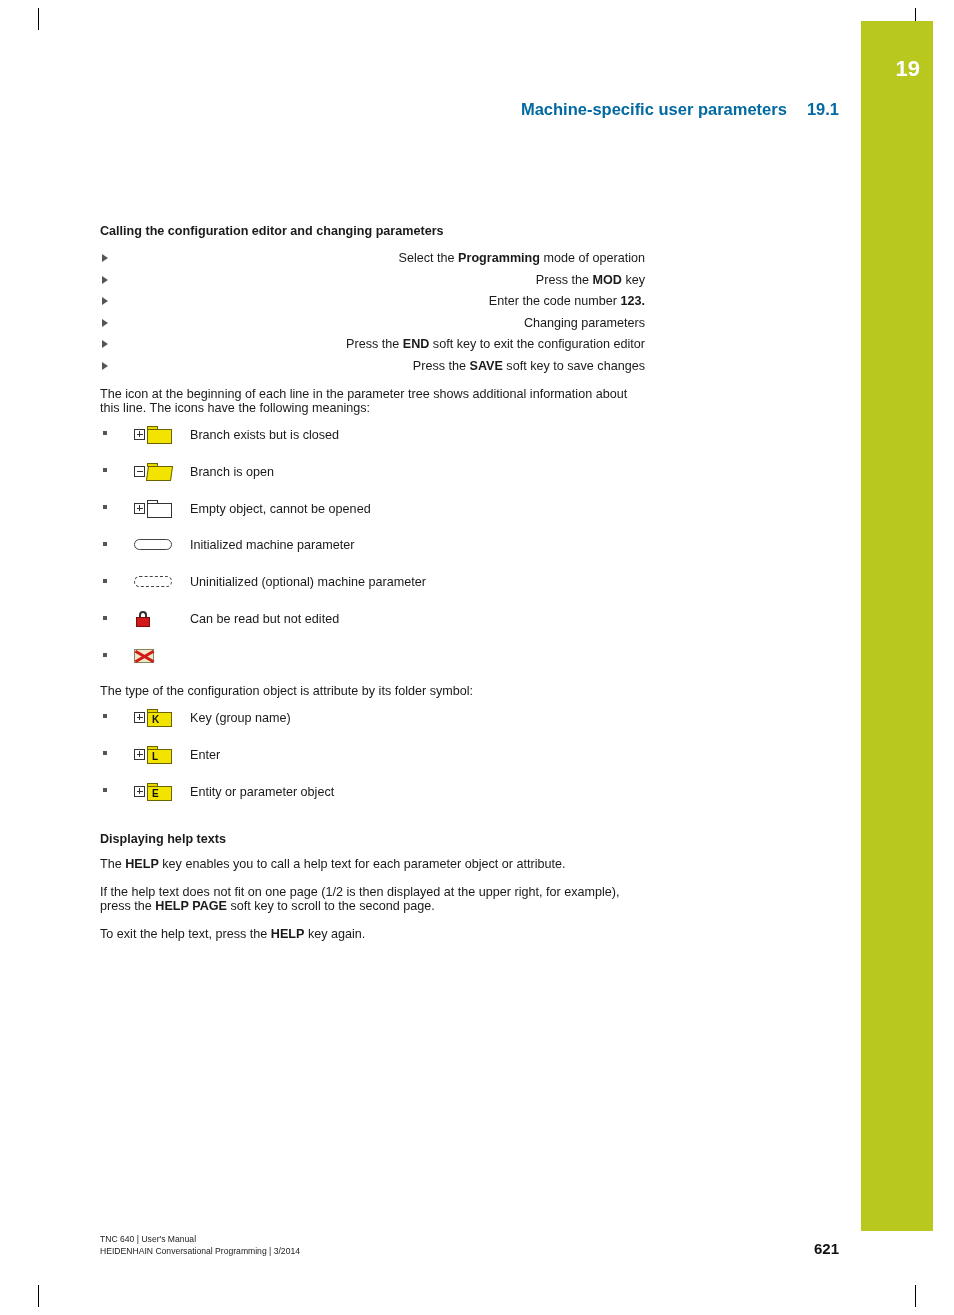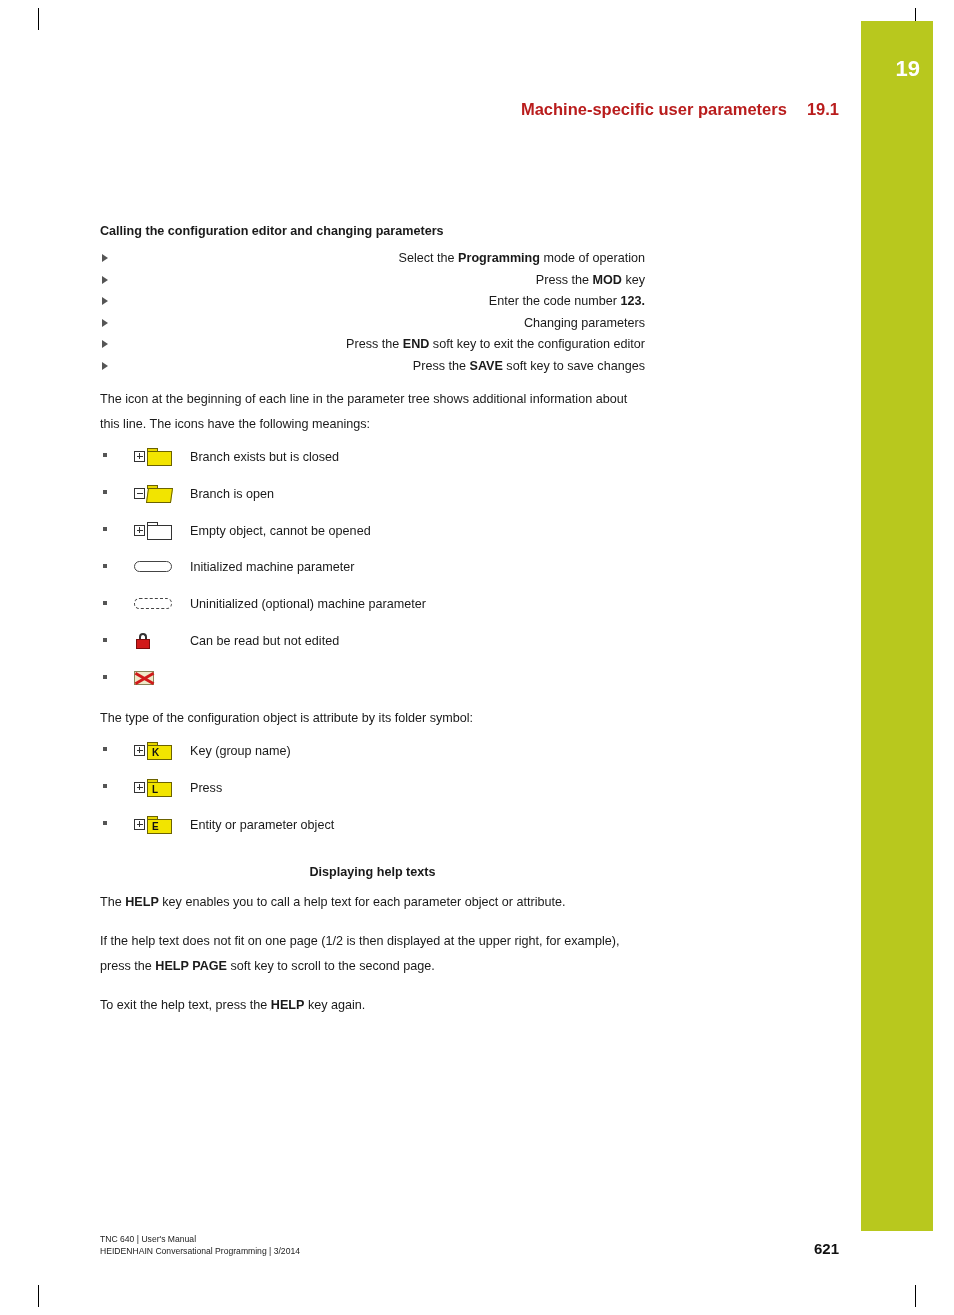--- a/index.html
+++ b/index.html
@@ -47,21 +47,21 @@
 
   
   .header {
     position: absolute;
     left: 100px;
     right: 115px;
     top: 100px;
     text-align: right;
     font-size: 16.5px;
     font-weight: bold;
-    color: #b91c1c;
+    color: #0369a1;
   }
   .header .sec-num {
     display: inline-block;
     margin-left: 20px;
   }
 
   
   .content {
     position: absolute;
     left: 100px;
@@ -76,21 +76,21 @@
   h3.sub-head {
     font-size: 12.6px;
     font-weight: bold;
     margin: 0 0 9px 0;
     line-height: 18px;
   }
 
   p.body {
     margin: 0 0 0 0;
     font-size: 12.6px;
-    line-height: 25px;
+    line-height: 14px;
   }
   p.gap { margin-top: 14px; }
 
   
   ul.arrow-list {
     list-style: none;
     margin: 0 0 12px 0;
     padding: 0;
   }
   ul.arrow-list li {
@@ -435,40 +435,40 @@
       <span class="sq"></span>
       <div class="iconrow">
         <div class="icon-slot">
           <div class="plusbox"></div>
           <div class="folder">
               <div class="tab"></div>
               <div class="body"></div>
               <div class="glyph">L</div>
             </div>
         </div>
-        <div class="icon-label">Press</div>
+        <div class="icon-label">Enter</div>
       </div>
     </li>
     <li>
       <span class="sq"></span>
       <div class="iconrow">
         <div class="icon-slot">
           <div class="plusbox"></div>
           <div class="folder">
               <div class="tab"></div>
               <div class="body"></div>
               <div class="glyph">E</div>
             </div>
         </div>
         <div class="icon-label">Entity or parameter object</div>
       </div>
     </li>
   </ul>
 
-  <h3 class="sub-head" style="margin-top:16px;text-align:center;">Displaying help texts</h3>
+  <h3 class="sub-head" style="margin-top:16px;">Displaying help texts</h3>
 
   <p class="body"><span>The </span><b>HELP</b><span> key enables you to call a help text for each parameter object or attribute.</span></p>
 
   <p class="body gap"><span>If the help text does not fit on one page (1/2 is then displayed at the upper right, for example), press the </span><b>HELP PAGE</b><span> soft key to scroll to the second page.</span></p>
 
   <p class="body gap"><span>To exit the help text, press the </span><b>HELP</b><span> key again.</span></p>
 
 
 </div>
 

